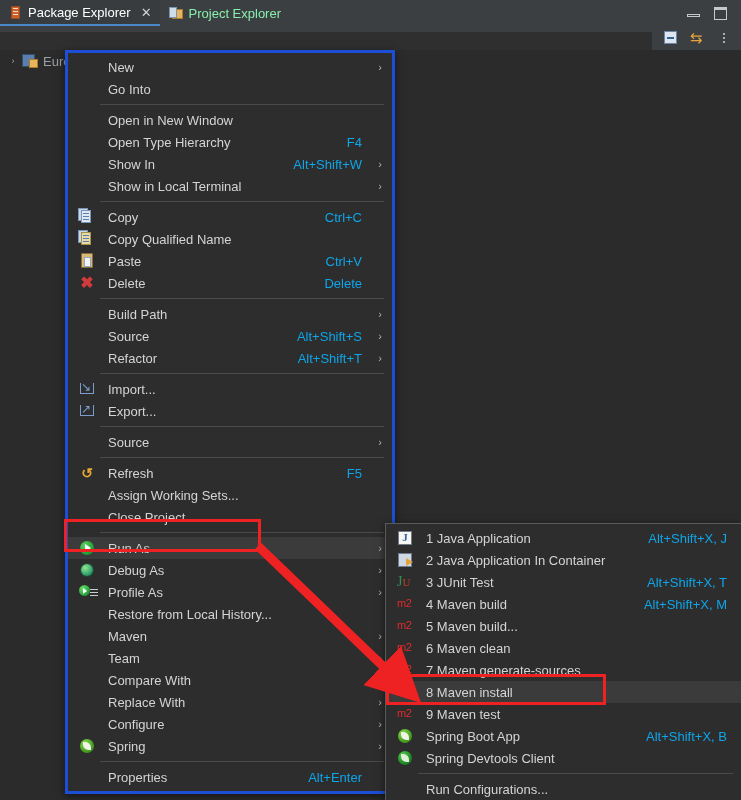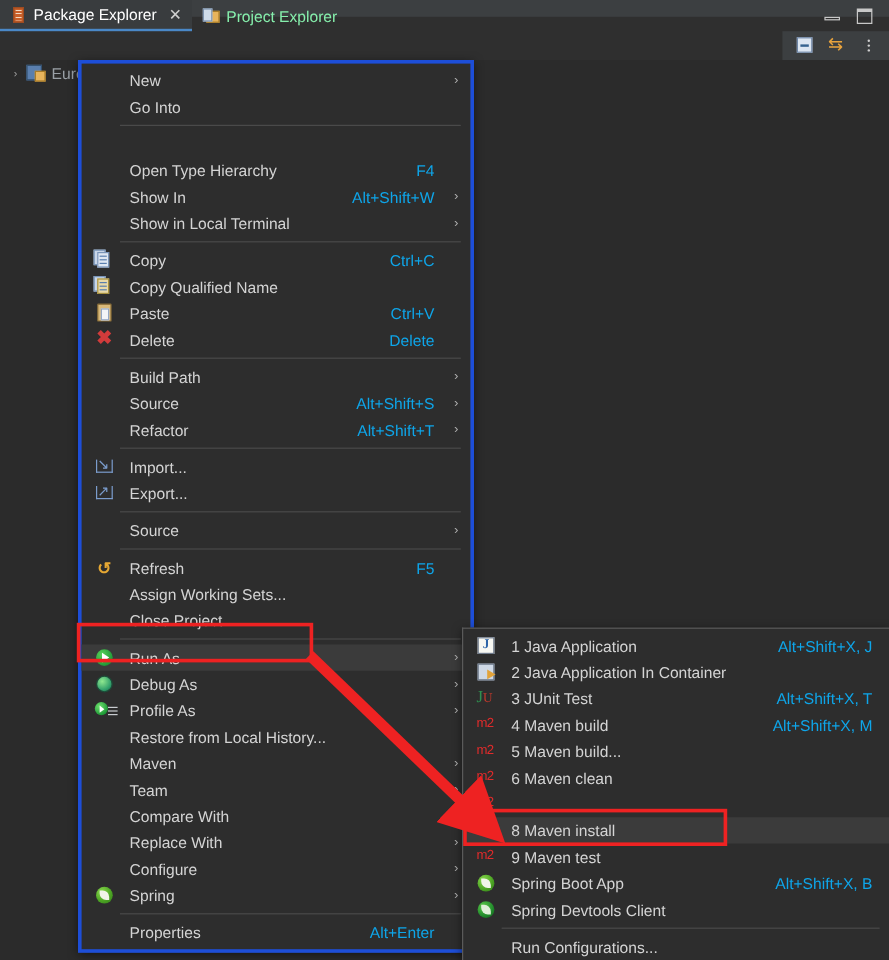--- a/index.html
+++ b/index.html
@@ -22,21 +22,21 @@
   #workbench {
     position: absolute;
     inset: 0;
     background: #2f2f2f;
   }
 
   
   #tab-bar {
     position: absolute;
     left: 0; top: 0;
-    width: 741px; height: 14px;
+    width: 741px; height: 32px;
     background: #3c3f41;
     display: flex;
     align-items: stretch;
   }
   .tab {
     display: flex;
     align-items: center;
     gap: 6px;
     padding: 0 8px 0 9px;
     height: 26px;
@@ -476,20 +476,21 @@
     <span class="mi-icon"></span>
     <span class="mi-label">Go Into</span>
     <span class="mi-accel"></span>
     <span class="mi-arrow empty">›</span>
   </div>
 
   <div class="sep"></div>
 
   <div class="mi">
     <span class="mi-icon"></span>
+    <span class="mi-label">Open in New Window</span>
     <span class="mi-accel"></span>
     <span class="mi-arrow empty">›</span>
   </div>
 
   <div class="mi">
     <span class="mi-icon"></span>
     <span class="mi-label">Open Type Hierarchy</span>
     <span class="mi-accel">F4</span>
     <span class="mi-arrow empty">›</span>
   </div>
@@ -781,20 +782,21 @@
         <span class="ico-m2">m2</span>
       </span>
     <span class="mi-label">6 Maven clean</span>
     <span class="mi-accel"></span>
   </div>
 
   <div class="mi">
     <span class="mi-icon">
         <span class="ico-m2">m2</span>
       </span>
+    <span class="mi-label">7 Maven generate-sources</span>
     <span class="mi-accel"></span>
   </div>
 
   <div class="mi highlight">
     <span class="mi-icon">
         <span class="ico-m2">m2</span>
       </span>
     <span class="mi-label">8 Maven install</span>
     <span class="mi-accel"></span>
   </div>

